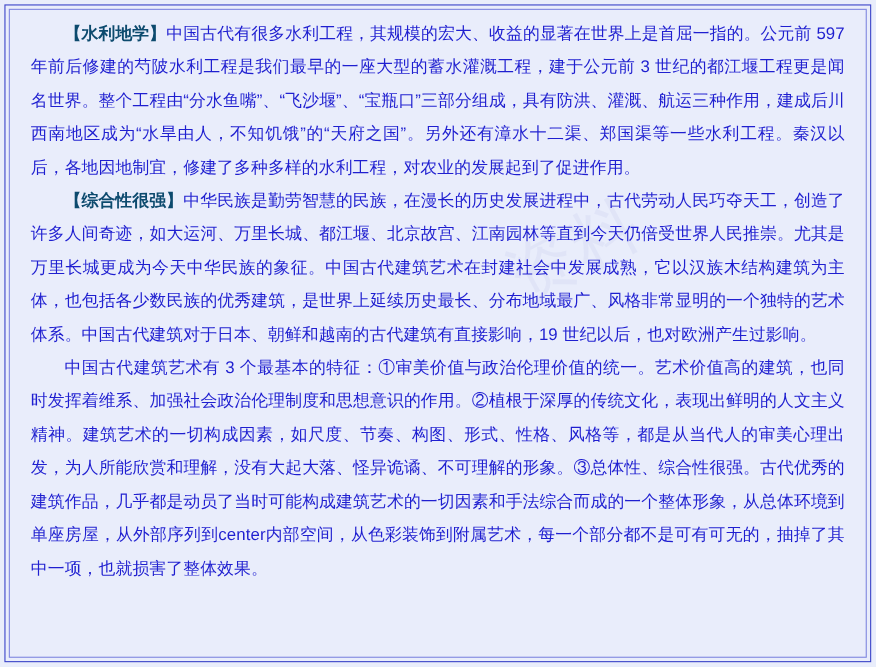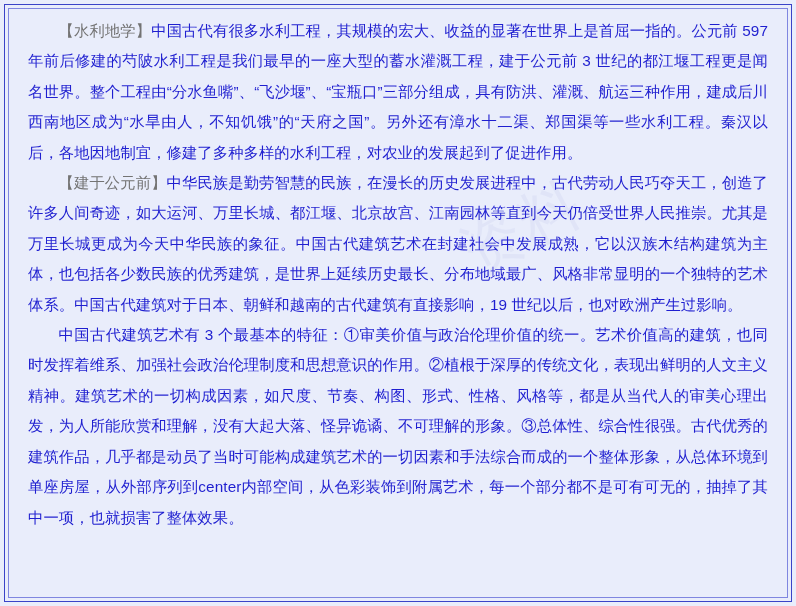--- a/index.html
+++ b/index.html
@@ -67,33 +67,33 @@
     line-height: 30.4px;
     text-align: justify;
     text-justify: inter-ideograph;
     font-family: "Liberation Sans", sans-serif;
     letter-spacing: 0.1px;
   }
   p.indent {
     text-indent: 2em;
   }
   .tag-magenta {
-    color: #737373;
-    font-weight: normal;
+    color: #0c4a6e;
+    font-weight: bold;
   }
 </style>
 </head>
 <body>
 
 <div id="page">
 
   <div id="watermark">资料</div>
 
   <div id="content">
 
     <p class="indent"><span class="tag-magenta">【水利地学】</span><span>中国古代有很多水利工程，其规模的宏大、收益的显著在世界上是首屈一指的。公元前 597 年前后修建的芍陂水利工程是我们最早的一座大型的蓄水灌溉工程，建于公元前 3 世纪的都江堰工程更是闻名世界。整个工程由“分水鱼嘴”、“飞沙堰”、“宝瓶口”三部分组成，具有防洪、灌溉、航运三种作用，建成后川西南地区成为“水旱由人，不知饥饿”的“天府之国”。另外还有漳水十二渠、郑国渠等一些水利工程。秦汉以后，各地因地制宜，修建了多种多样的水利工程，对农业的发展起到了促进作用。</span></p>
 
-    <p class="indent"><span class="tag-magenta">【建于公元前】</span><span>中华民族是勤劳智慧的民族，在漫长的历史发展进程中，古代劳动人民巧夺天工，创造了许多人间奇迹，如大运河、万里长城、都江堰、北京故宫、江南园林等直到今天仍倍受世界人民推崇。尤其是万里长城更成为今天中华民族的象征。中国古代建筑艺术在封建社会中发展成熟，它以汉族木结构建筑为主体，也包括各少数民族的优秀建筑，是世界上延续历史最长、分布地域最广、风格非常显明的一个独特的艺术体系。中国古代建筑对于日本、朝鲜和越南的古代建筑有直接影响，19 世纪以后，也对欧洲产生过影响。</span></p>
+    <p class="indent"><span class="tag-magenta">【综合性很强】</span><span>中华民族是勤劳智慧的民族，在漫长的历史发展进程中，古代劳动人民巧夺天工，创造了许多人间奇迹，如大运河、万里长城、都江堰、北京故宫、江南园林等直到今天仍倍受世界人民推崇。尤其是万里长城更成为今天中华民族的象征。中国古代建筑艺术在封建社会中发展成熟，它以汉族木结构建筑为主体，也包括各少数民族的优秀建筑，是世界上延续历史最长、分布地域最广、风格非常显明的一个独特的艺术体系。中国古代建筑对于日本、朝鲜和越南的古代建筑有直接影响，19 世纪以后，也对欧洲产生过影响。</span></p>
 
     <p class="indent"><span>中国古代建筑艺术有 3 个最基本的特征：①审美价值与政治伦理价值的统一。艺术价值高的建筑，也同时发挥着维系、加强社会政治伦理制度和思想意识的作用。②植根于深厚的传统文化，表现出鲜明的人文主义精神。建筑艺术的一切构成因素，如尺度、节奏、构图、形式、性格、风格等，都是从当代人的审美心理出发，为人所能欣赏和理解，没有大起大落、怪异诡谲、不可理解的形象。③总体性、综合性很强。古代优秀的建筑作品，几乎都是动员了当时可能构成建筑艺术的一切因素和手法综合而成的一个整体形象，从总体环境到单座房屋，从外部序列到center内部空间，从色彩装饰到附属艺术，每一个部分都不是可有可无的，抽掉了其中一项，也就损害了整体效果。</span></p>
 
   </div>
 </div>
 
 </body></html>

